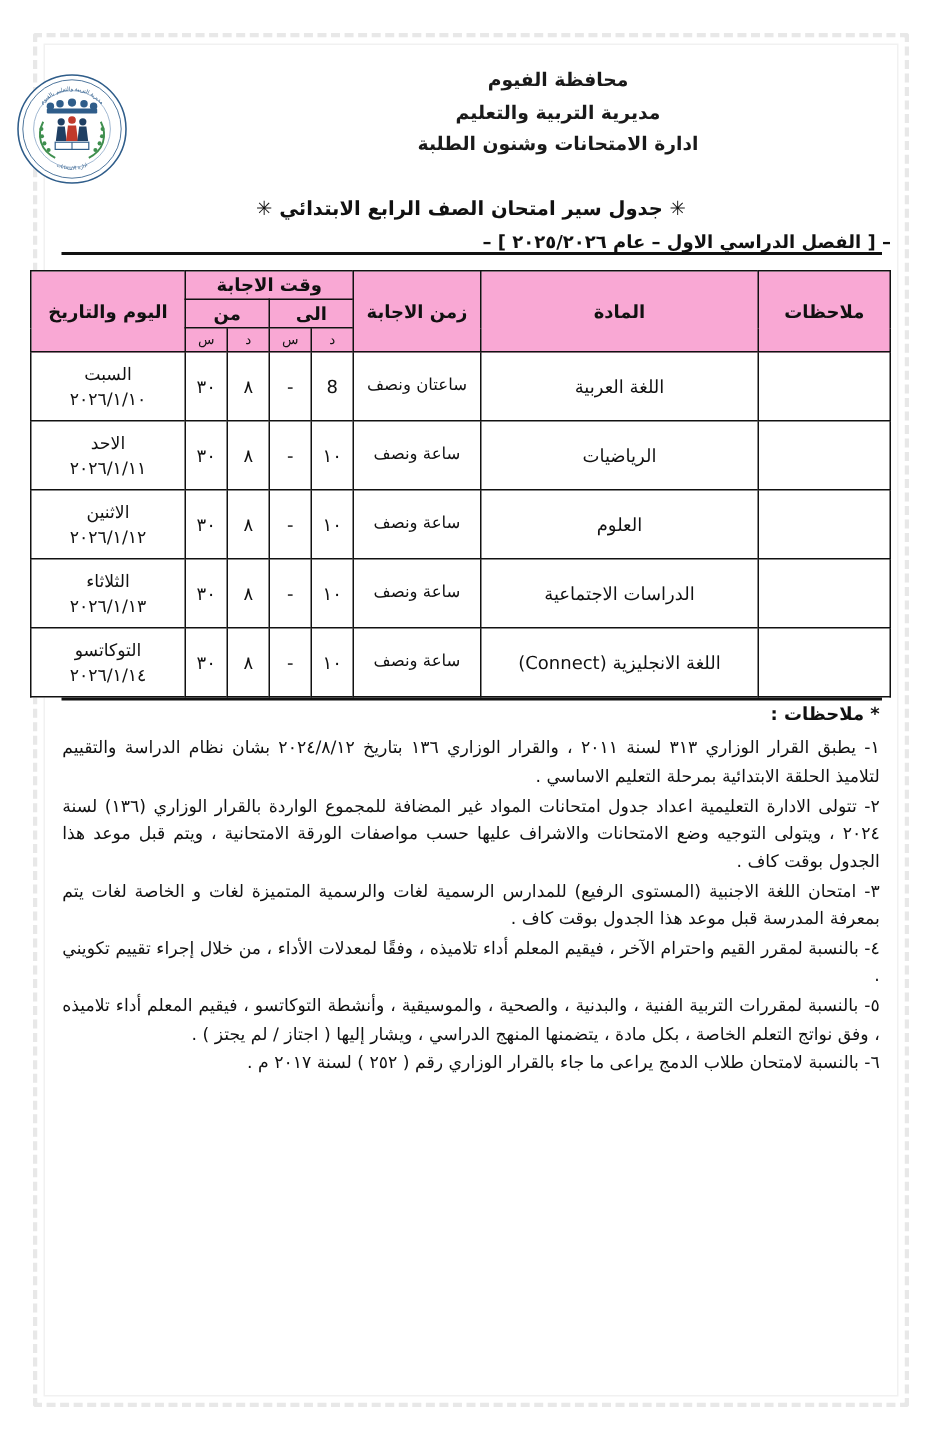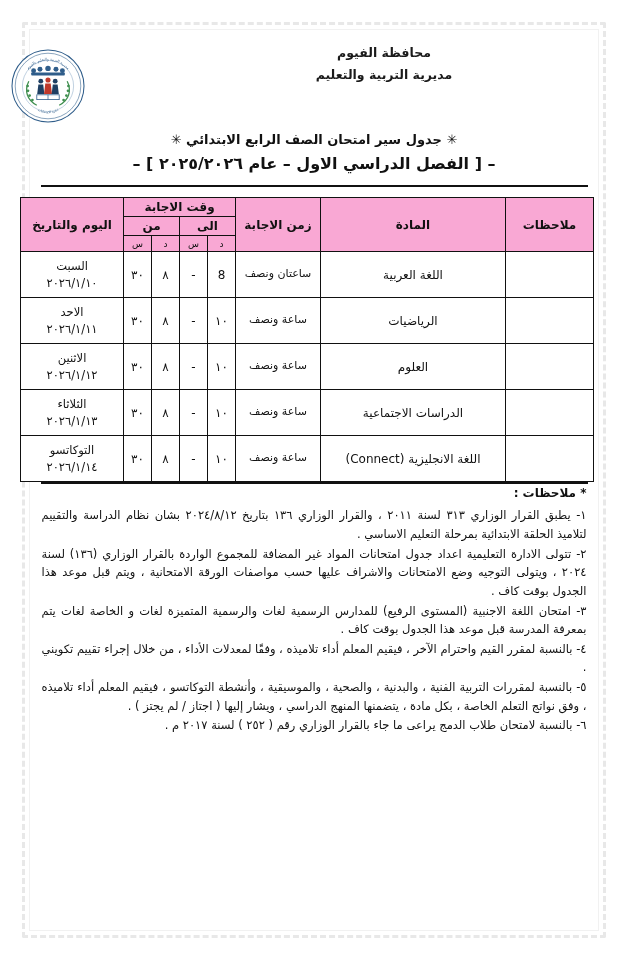--- a/index.html
+++ b/index.html
@@ -50,21 +50,21 @@
   }
   .logo {
     position: absolute;
     right: 506px;
     top: 16px;
     width: 80px;
     height: 80px;
   }
   .org-lines {
     position: absolute;
-    right: 0;
+    right: 12px;
     top: 12px;
     width: 420px;
     text-align: center;
     line-height: 1.72;
     font-size: 12.5px;
     font-weight: 600;
     color: #1a1a1a;
   }
   .org-lines div { white-space: nowrap; }
 
@@ -73,23 +73,23 @@
     text-align: center;
     margin-top: 6px;
   }
   .title-main {
     font-size: 13px;
     font-weight: bold;
     letter-spacing: 0;
     margin-bottom: 7px;
   }
   .title-sub {
-    font-size: 16px;
+    font-size: 12px;
     font-weight: bold;
-    margin-bottom: 12px;
+    text-align: right;
   }
 
   
   table.schedule {
     border-collapse: collapse;
     width: 545px;
     margin: 10px auto 0 auto;
     table-layout: fixed;
     background: #fff;
   }
@@ -217,20 +217,21 @@
         </text>
         <text font-size="4.2" fill="#2f5d8a" font-family="DejaVu Sans, sans-serif">
           <textPath href="#arcBot" startOffset="50%" text-anchor="middle">ادارة الامتحانات</textPath>
         </text>
       </svg>
     </div>
 
     <div class="org-lines">
       <div>محافظة الفيوم</div>
       <div>مديرية التربية والتعليم</div>
+      <div>ادارة الامتحانات وشنون الطلبة</div>
     </div>
   </div>
 
   <div class="title-block">
     <div class="title-main">✳ جدول سير امتحان الصف الرابع الابتدائي ✳</div>
     <div class="title-sub">– [ الفصل الدراسي الاول – عام ٢٠٢٥/٢٠٢٦ ] –</div>
   </div>
 
   <div class="outer-rule"></div>
   <table class="schedule">

